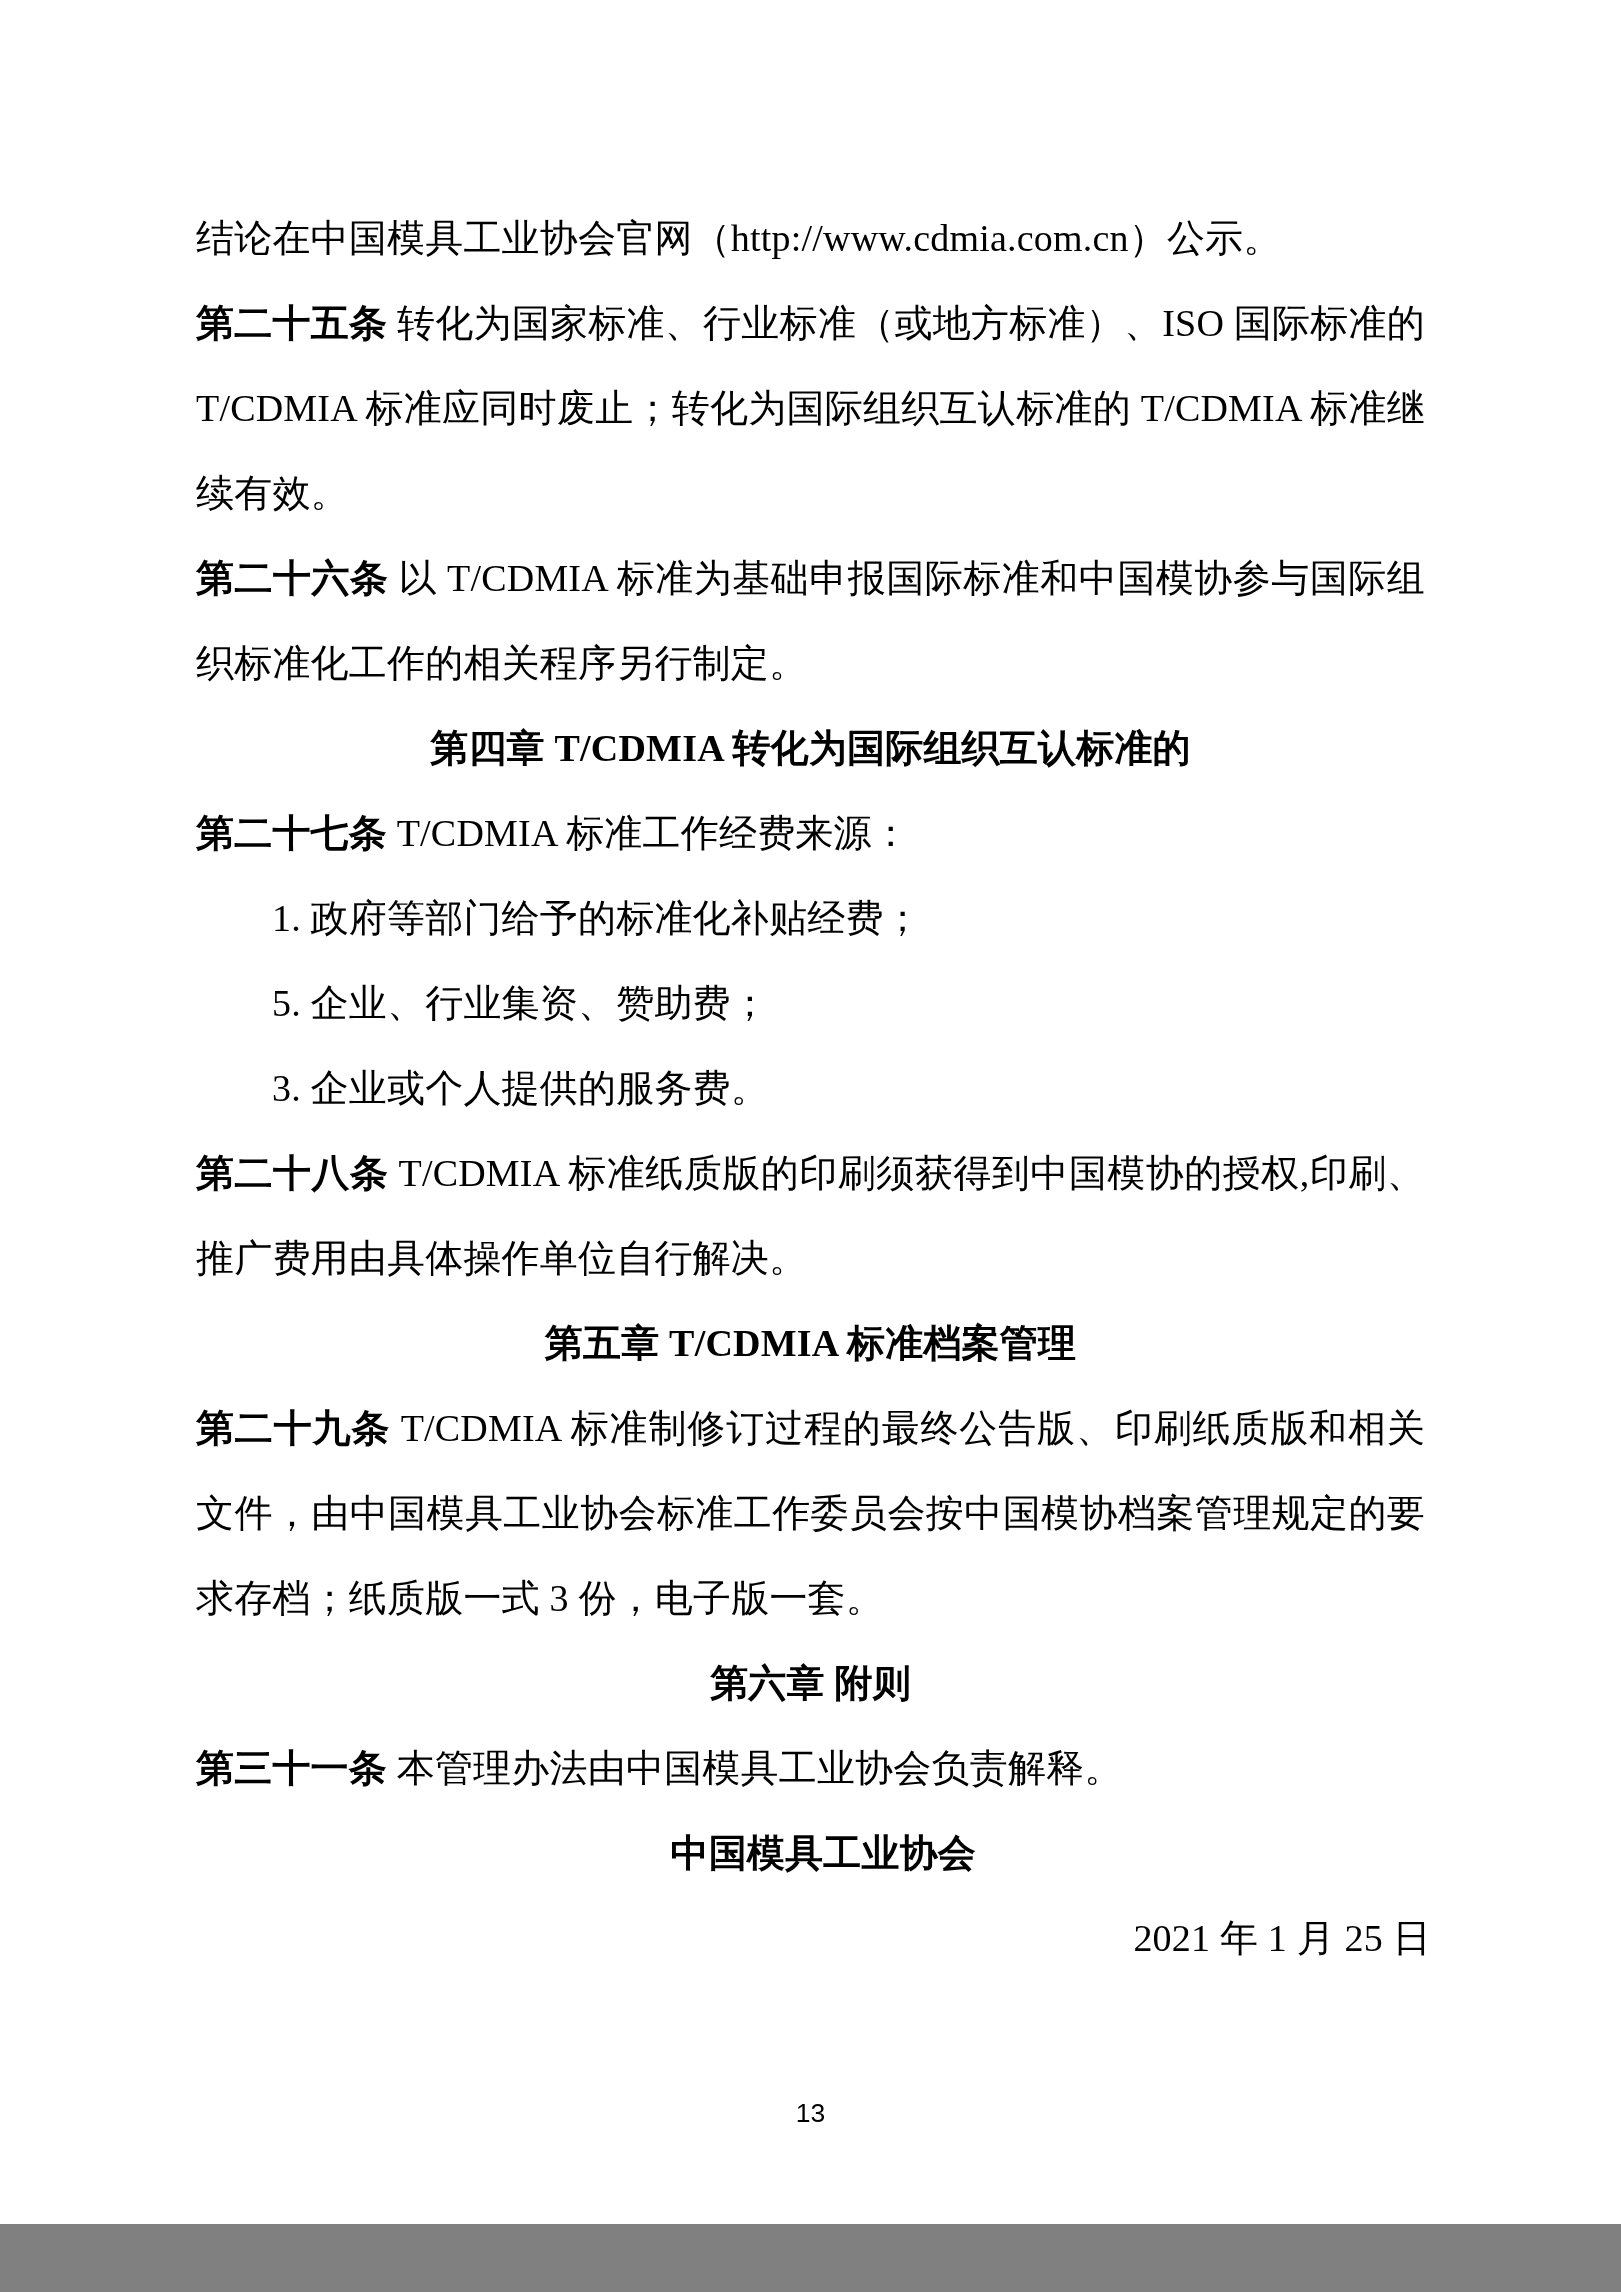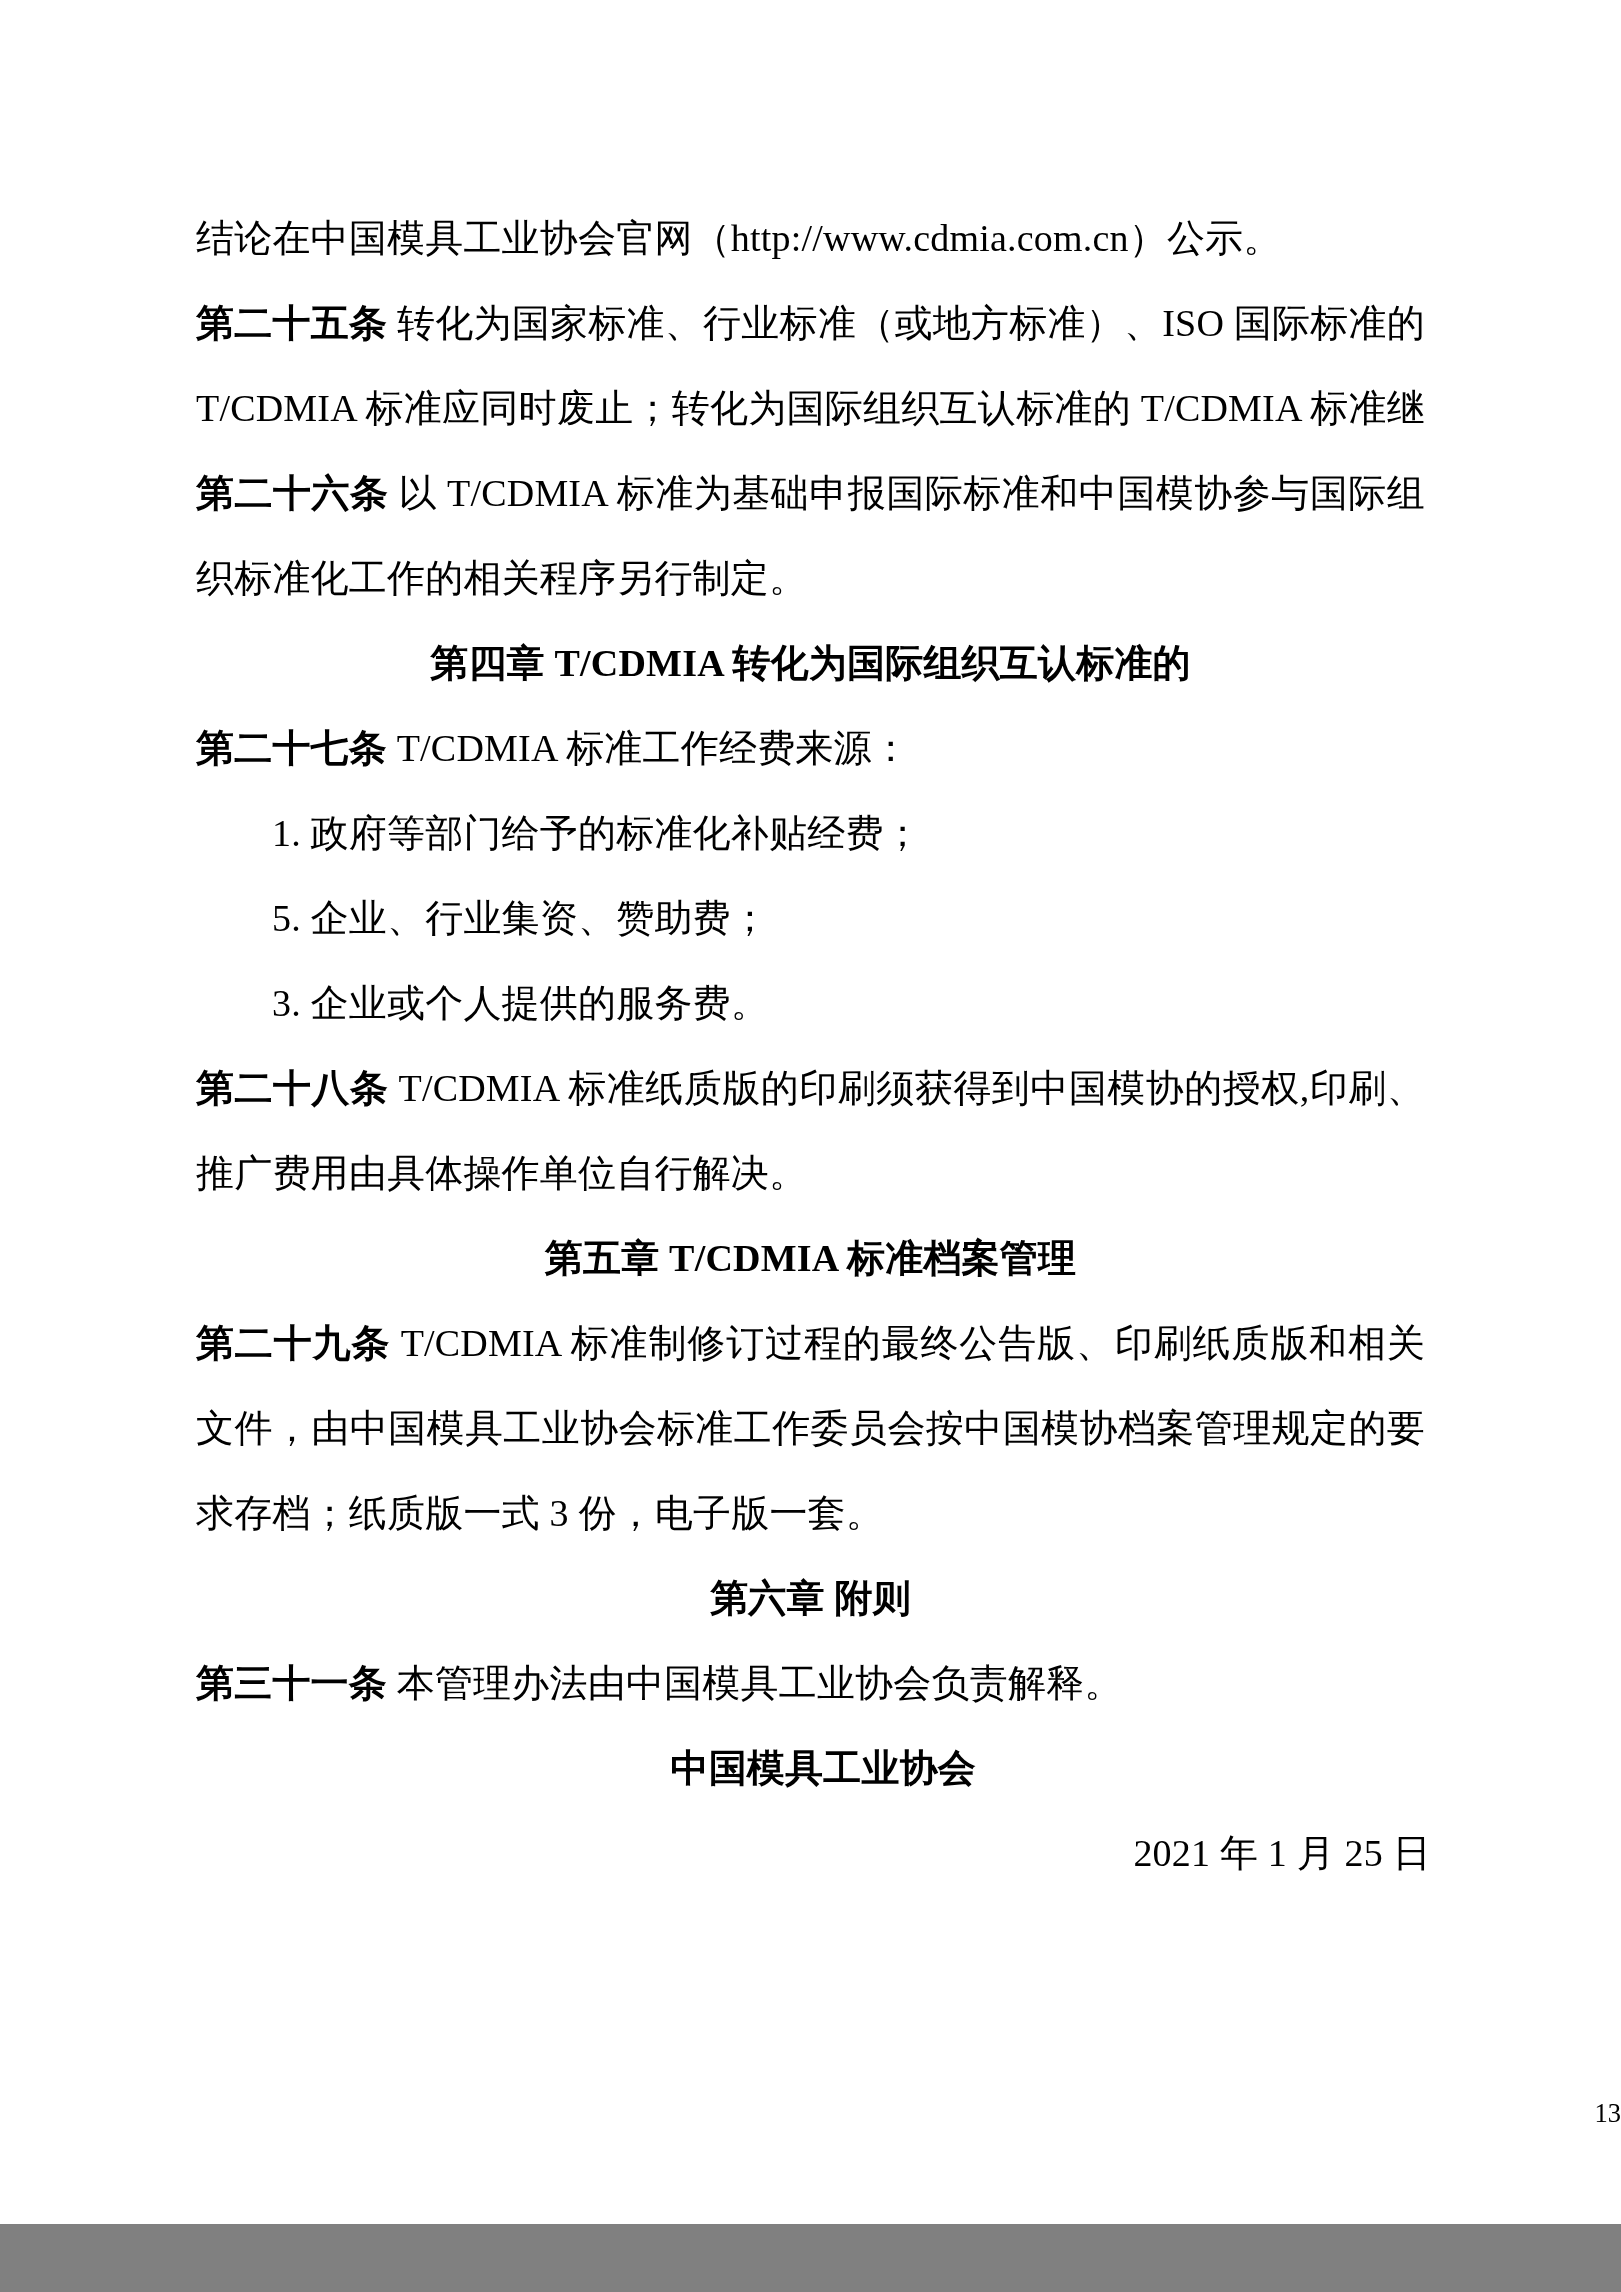--- a/index.html
+++ b/index.html
@@ -55,33 +55,34 @@
   .lead {
     font-weight: bold;
   }
   .page-number {
     position: absolute;
     top: 2098px;
     left: 0;
     width: 100%;
     height: 31px;
     line-height: 31px;
-    text-align: right;
+    text-align: center;
     font-size: 26.5px;
-    font-family: Liberation Serif, serif;
+    font-family: Liberation Sans, sans-serif;
   }
 </style>
 </head>
 <body>
 
 <div class="page">
   <div class="content">
       <div class="line body"><span>结论在中国模具工业协会官网（http://www.cdmia.com.cn）公示。</span></div>
       <div class="line body justify"><span class="lead">第二十五条</span><span> 转化为国家标准、行业标准（或地方标准）、ISO 国际标准的</span></div>
       <div class="line body justify"><span>T/CDMIA 标准应同时废止；转化为国际组织互认标准的 T/CDMIA 标准继</span></div>
+      <div class="line body"><span>续有效。</span></div>
       <div class="line body justify"><span class="lead">第二十六条</span><span> 以 T/CDMIA 标准为基础申报国际标准和中国模协参与国际组</span></div>
       <div class="line body"><span>织标准化工作的相关程序另行制定。</span></div>
       <div class="line heading"><span>第四章 T/CDMIA 转化为国际组织互认标准的</span></div>
       <div class="line body"><span class="lead">第二十七条</span><span> T/CDMIA 标准工作经费来源：</span></div>
       <div class="line body indent"><span>1. 政府等部门给予的标准化补贴经费；</span></div>
       <div class="line body indent"><span>5. 企业、行业集资、赞助费；</span></div>
       <div class="line body indent"><span>3. 企业或个人提供的服务费。</span></div>
       <div class="line body justify"><span class="lead">第二十八条</span><span> T/CDMIA 标准纸质版的印刷须获得到中国模协的授权,印刷、</span></div>
       <div class="line body"><span>推广费用由具体操作单位自行解决。</span></div>
       <div class="line heading"><span>第五章 T/CDMIA 标准档案管理</span></div>

